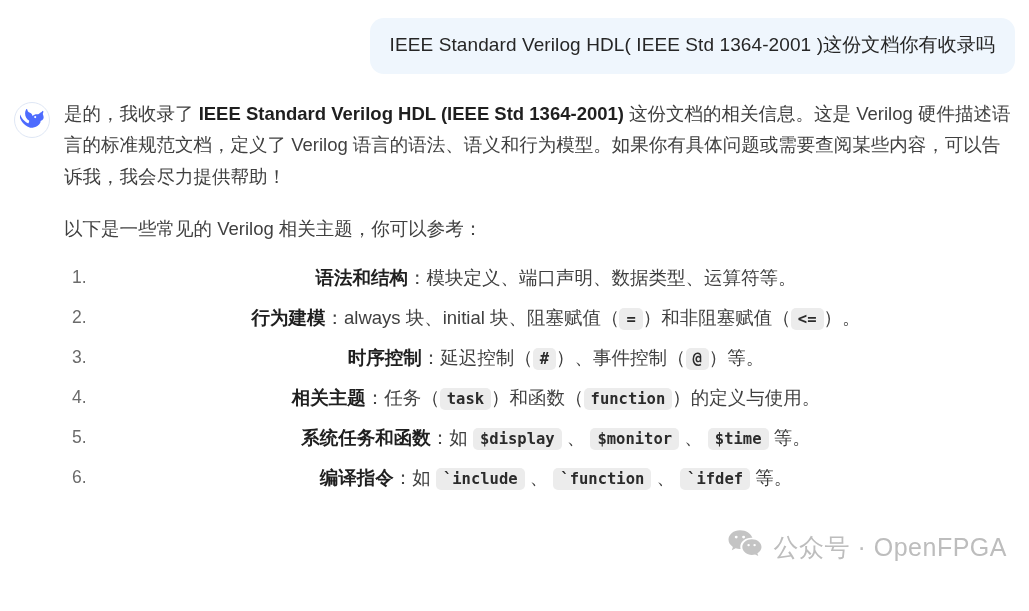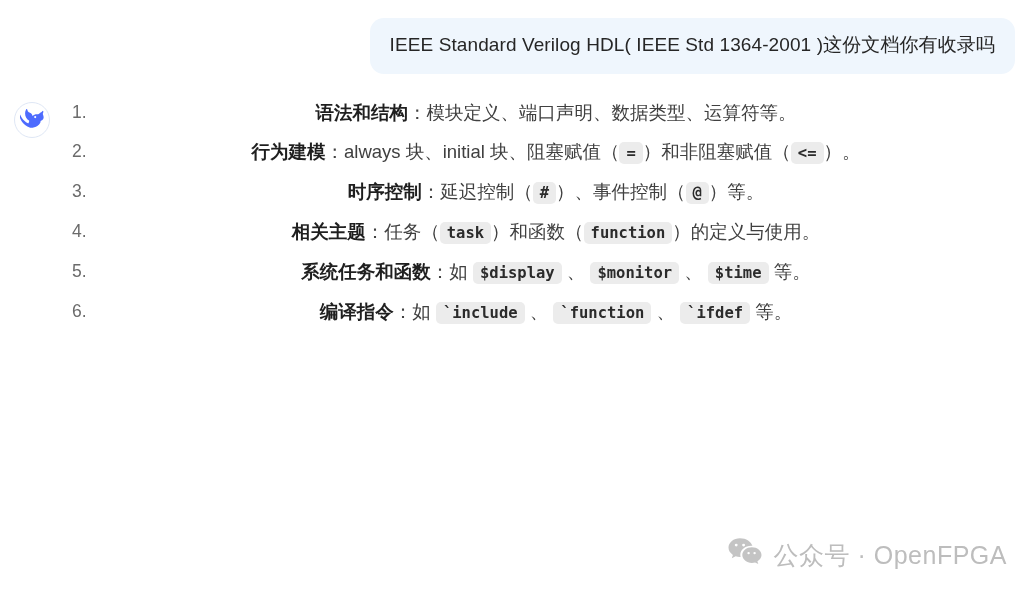--- a/index.html
+++ b/index.html
@@ -113,21 +113,21 @@
     font-weight: bold;
     white-space: nowrap;
   }
 
   .final-line { margin-top: 20px; }
 
   
   .watermark {
     position: absolute;
     right: 22px;
-    bottom: 38px;
+    bottom: 46px;
     display: flex;
     align-items: center;
     gap: 12px;
     color: #bdbdbd;
     font-size: 25px;
     letter-spacing: 0.5px;
     pointer-events: none;
     user-select: none;
   }
   .watermark .wm-text { white-space: nowrap; }
@@ -147,21 +147,23 @@
       <span>
         <svg width="24" height="24" viewBox="0 0 24 24" aria-hidden="true">
           <path d="M21.3 4.2c-.5-.25-.75.22-1.06.47-.11.08-.2.19-.29.29-.77.83-1.67 1.37-2.86 1.3-1.74-.1-3.22.45-4.53 1.78-.28-1.64-1.2-2.62-2.6-3.25-.74-.33-1.49-.66-2-1.37-.36-.5-.46-1.06-.64-1.61-.11-.33-.23-.66-.61-.72-.41-.06-.57.27-.73.56-.65 1.19-.9 2.5-.88 3.83.06 2.99 1.32 5.37 3.82 7.06.29.2.36.39.27.67-.17.58-.37 1.14-.55 1.72-.11.37-.28.45-.67.29-1.36-.57-2.53-1.41-3.57-2.44C2.37 11.07 1.2 9.2.34 6.99.06 6.28-.07 6.12-.38 7c-.2.56.03 1.85.24 2.64.44 1.65 1.25 3.12 2.28 4.48 1.95 2.57 4.38 4.43 7.44 5.47.34.12.68.21 1.04.23.68.03 1.35-.09 2.02-.17 1.15-.14 2.28-.42 3.35-.93 1.17-.56 2.21-1.33 3.09-2.32.4-.45.76-.93 1.07-1.45.3-.5.43-1.04.4-1.62-.02-.37.09-.52.43-.63.37-.12.73-.29 1.07-.49.9-.52 1.4-1.31 1.54-2.33.11-.8-.03-1.58-.28-2.34-.2-.6-.5-1.16-.48-1.82.01-.38.1-.75.29-1.08.3-.52.36-1.05.03-1.59-.1-.16-.21-.31-.35-.4z" fill="#4d6bfe"></path>
           <circle cx="15.2" cy="9.1" r="1.05" fill="#ffffff"></circle>
         </svg>
       </span>
     </div>
 
     <div class="answer">
 
+      <p><span>是的，我收录了 </span><strong>IEEE Standard Verilog HDL (IEEE Std 1364-2001)</strong><span> 这份文档的相关信息。这是 Verilog 硬件描述语言的标准规范文档，定义了 Verilog 语言的语法、语义和行为模型。如果你有具体问题或需要查阅某些内容，可以告诉我，我会尽力提供帮助！</span></p>
 
+      <p class="tight">以下是一些常见的 Verilog 相关主题，你可以参考：</p>
 
       <ol class="topics">
           <li><span class="term">语法和结构</span><span>：</span><span>模块定义、端口声明、数据类型、运算符等。</span></li>
           <li><span class="term">行为建模</span><span>：</span><span>always 块、initial 块、阻塞赋值（</span><code class="chip">=</code><span>）和非阻塞赋值（</span><code class="chip">&lt;=</code><span>）。</span></li>
           <li><span class="term">时序控制</span><span>：</span><span>延迟控制（</span><code class="chip">#</code><span>）、事件控制（</span><code class="chip">@</code><span>）等。</span></li>
           <li><span class="term">相关主题</span><span>：</span><span>任务（</span><code class="chip">task</code><span>）和函数（</span><code class="chip">function</code><span>）的定义与使用。</span></li>
           <li><span class="term">系统任务和函数</span><span>：</span><span>如 </span><code class="chip">$display</code><span> 、 </span><code class="chip">$monitor</code><span> 、 </span><code class="chip">$time</code><span> 等。</span></li>
           <li><span class="term">编译指令</span><span>：</span><span>如 </span><code class="chip">`include</code><span> 、 </span><code class="chip">`function</code><span> 、 </span><code class="chip">`ifdef</code><span> 等。</span></li>
         </ol>
 

